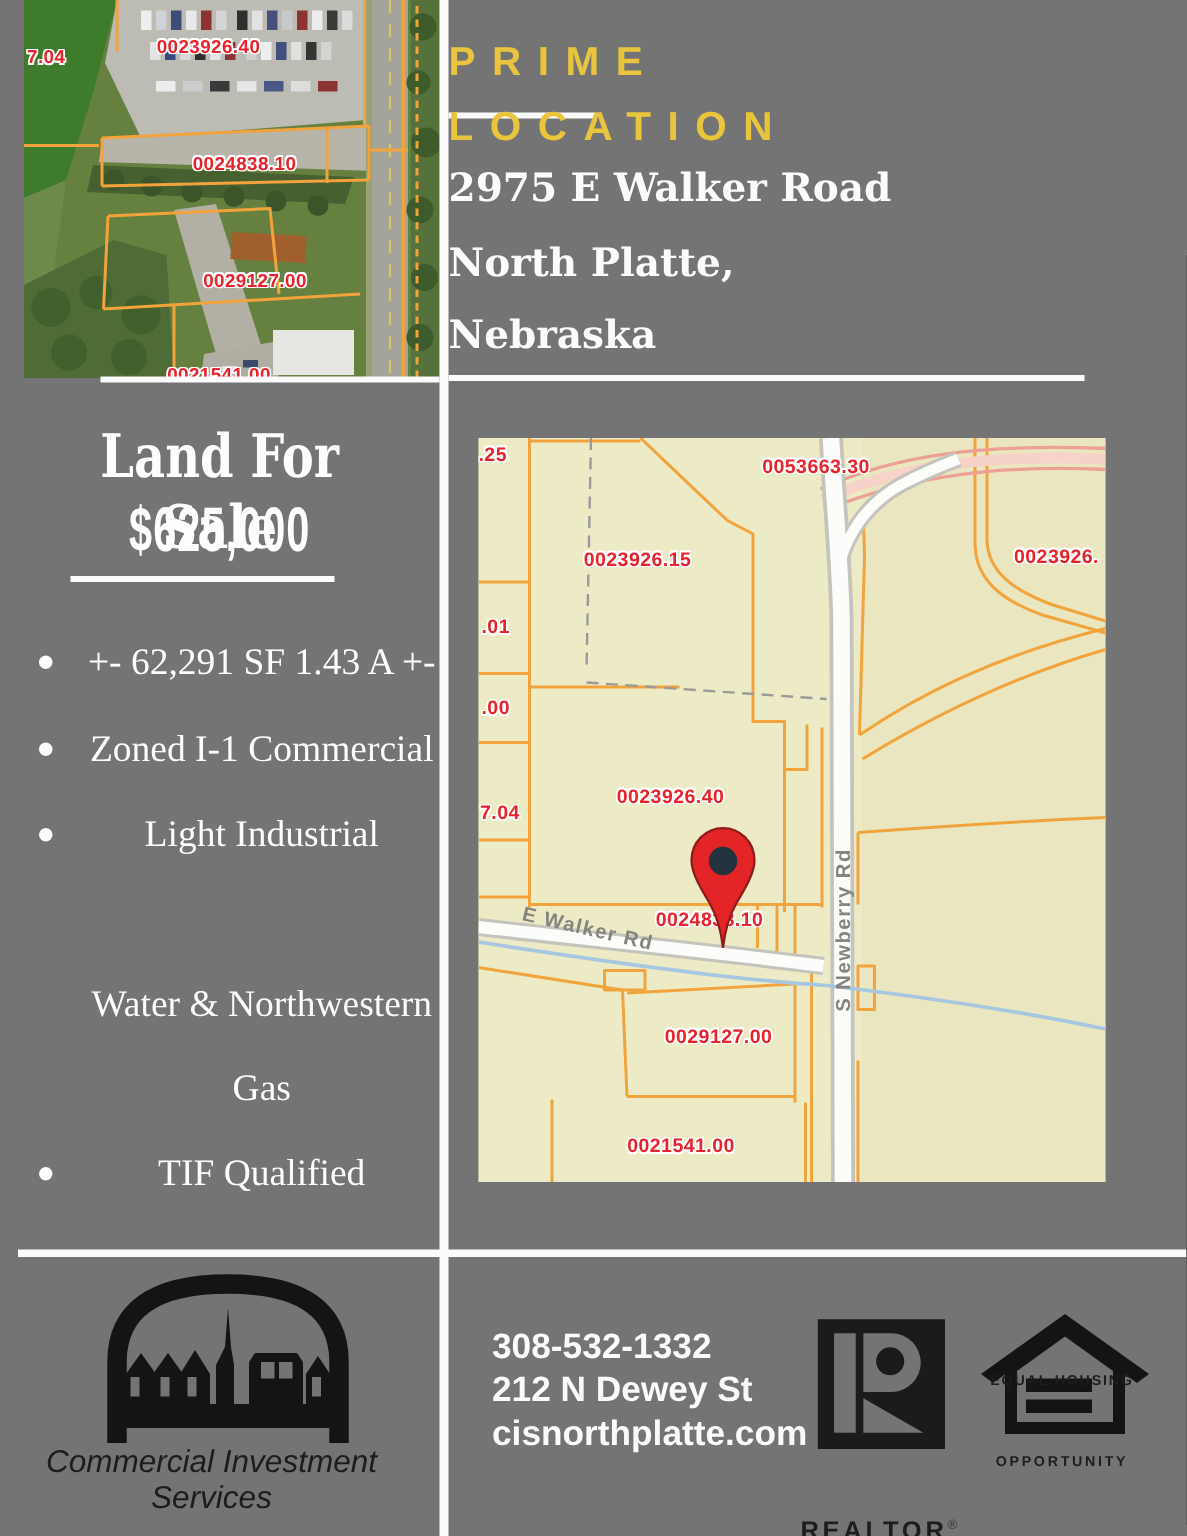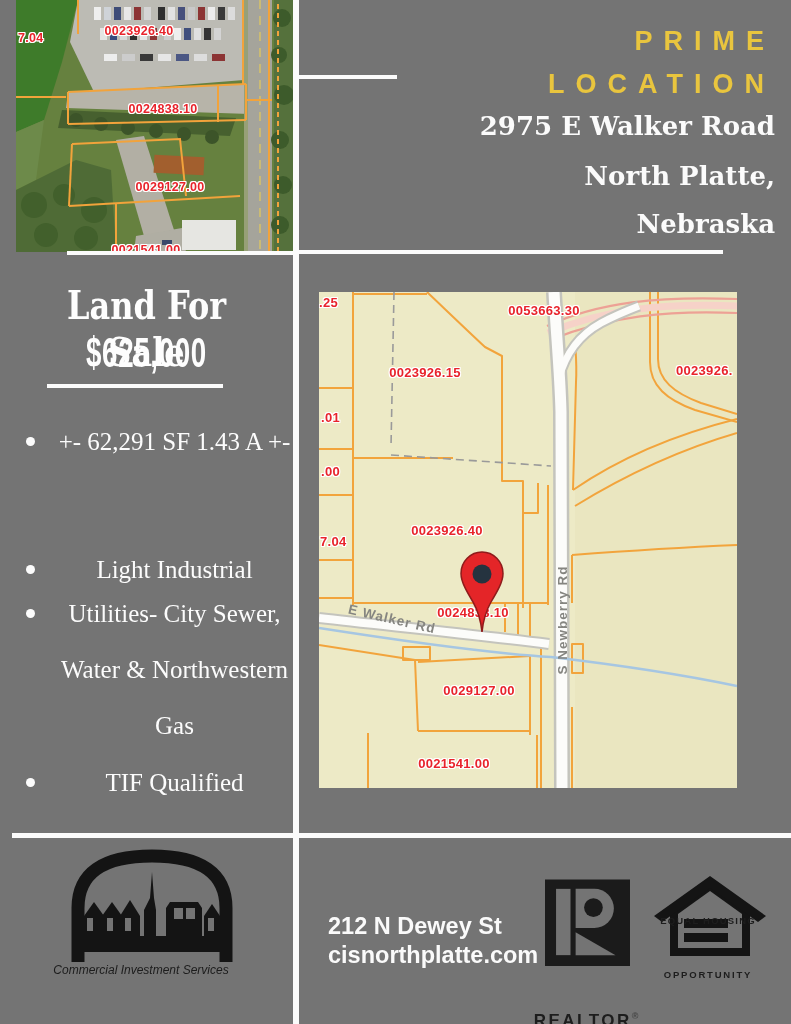--- a/index.html
+++ b/index.html
@@ -14,21 +14,21 @@
           text-shadow:-1px -1px 0 #fff,1px -1px 0 #fff,-1px 1px 0 #fff,1px 1px 0 #fff,
                       0 -1px 0 #fff,0 1px 0 #fff,-1px 0 0 #fff,1px 0 0 #fff;}
   .alabel{font-size:12.5px;}
   .cx{transform:translateX(-50%);}
   .roadlabel{position:absolute;font:bold 13.5px "Liberation Sans",sans-serif;color:#858580;
              white-space:nowrap;letter-spacing:1px;}
   .bullet-row{position:absolute;left:0;width:349px;text-align:center;color:#fcfcfc;
               font:25px "Liberation Serif",serif;line-height:28px;}
   .bullet-dot{position:absolute;left:26px;top:9px;width:9px;height:9px;border-radius:50%;
               background:#fcfcfc;}
-  .hdr{position:absolute;left:299px;width:476px;text-align:right;color:#fbfbfb;}
+  .hdr{position:absolute;left:299px;width:476px;text-align:left;color:#fbfbfb;}
   .contact{position:absolute;left:328px;color:#fafafa;font:bold 23.5px "Liberation Sans",sans-serif;}
 </style>
 </head>
 <body>
 
 <div id="page">
 
   <div class="abs" style="left:16px;top:0;width:277px;height:252px;overflow:hidden;">
     <svg width="277" height="252" viewBox="0 0 277 252">
       <rect x="0" y="0" width="277" height="252" fill="#66813f"></rect>
@@ -144,27 +144,27 @@
   <div class="hdr serif" style="top:161px;font-weight:bold;font-size:26px;">North Platte,</div>
 
   <div class="abs serif center" style="left:0;top:281px;width:293px;font-weight:bold;font-size:40px;color:#fdfdfd;transform:scaleX(0.8);">Land For Sale</div>
   <div class="abs center" style="left:0;top:329px;width:293px;font-weight:bold;font-size:42px;color:#fdfdfd;transform:scaleX(0.66);letter-spacing:1px;">$625,000</div>
   <div class="wline" style="left:47px;top:384px;width:176px;height:4px;"></div>
 
   <div class="bullet-row" style="top:428px;">
     <span class="bullet-dot"></span>
     <span>+- 62,291 SF 1.43 A +-</span>
   </div>
-  <div class="bullet-row" style="top:556px;">
+  <div class="bullet-row" style="top:486px;">
+    <span class="bullet-dot"></span>
+    <span>Zoned I-1 Commercial</span>
+  </div>
+  <div class="bullet-row" style="top:543px;">
     <span class="bullet-dot"></span>
     <span>Light Industrial</span>
-  </div>
-  <div class="bullet-row" style="top:600px;">
-    <span class="bullet-dot"></span>
-    <span>Utilities- City Sewer,</span>
   </div>
   <div class="bullet-row" style="top:712px;">
     <span>Gas</span>
   </div>
   <div class="bullet-row" style="top:656px;">
     <span>Water &amp; Northwestern</span>
   </div>
   <div class="bullet-row" style="top:769px;">
     <span class="bullet-dot"></span>
     <span>TIF Qualified</span>
@@ -264,22 +264,23 @@
     </g>
     <g fill="#747474">
       <rect x="21" y="70" width="6" height="13"></rect>
         <rect x="41" y="70" width="6" height="13"></rect>
       <rect x="59" y="70" width="6" height="13"></rect>
         <rect x="108" y="60" width="9" height="11"></rect>
       <rect x="120" y="60" width="9" height="11"></rect>
         <rect x="142" y="70" width="6" height="13"></rect>
     </g>
   </svg>
-  <div class="abs center" style="left:0;top:963px;width:282px;font-style:italic;font-size:12px;color:#1c1c1c;">Commercial Investment Services</div>
-
+  <div class="abs center" style="left:0;top:963px;width:282px;font-style:italic;font-size:21px;color:#1c1c1c;">Commercial Investment Services</div>
+
+  <div class="contact" style="top:884px;">308-532-1332</div>
   <div class="contact" style="top:913px;">212 N Dewey St</div>
   <div class="contact" style="top:942px;">cisnorthplatte.com</div>
 
   <svg class="abs" style="left:545px;top:878px;" width="85" height="88" viewBox="0 0 100 100">
     <rect x="0" y="0" width="100" height="103" fill="#1b1b1b"></rect>
     <rect x="13" y="11" width="17" height="78" fill="#747474"></rect>
     <path d="M36,11 h22 a23,23 0 0 1 0,46 h-22 z" fill="#747474"></path>
     <circle cx="57" cy="33" r="11" fill="#1b1b1b"></circle>
     <polygon points="36,62 83,89 36,89" fill="#747474"></polygon>
   </svg>

